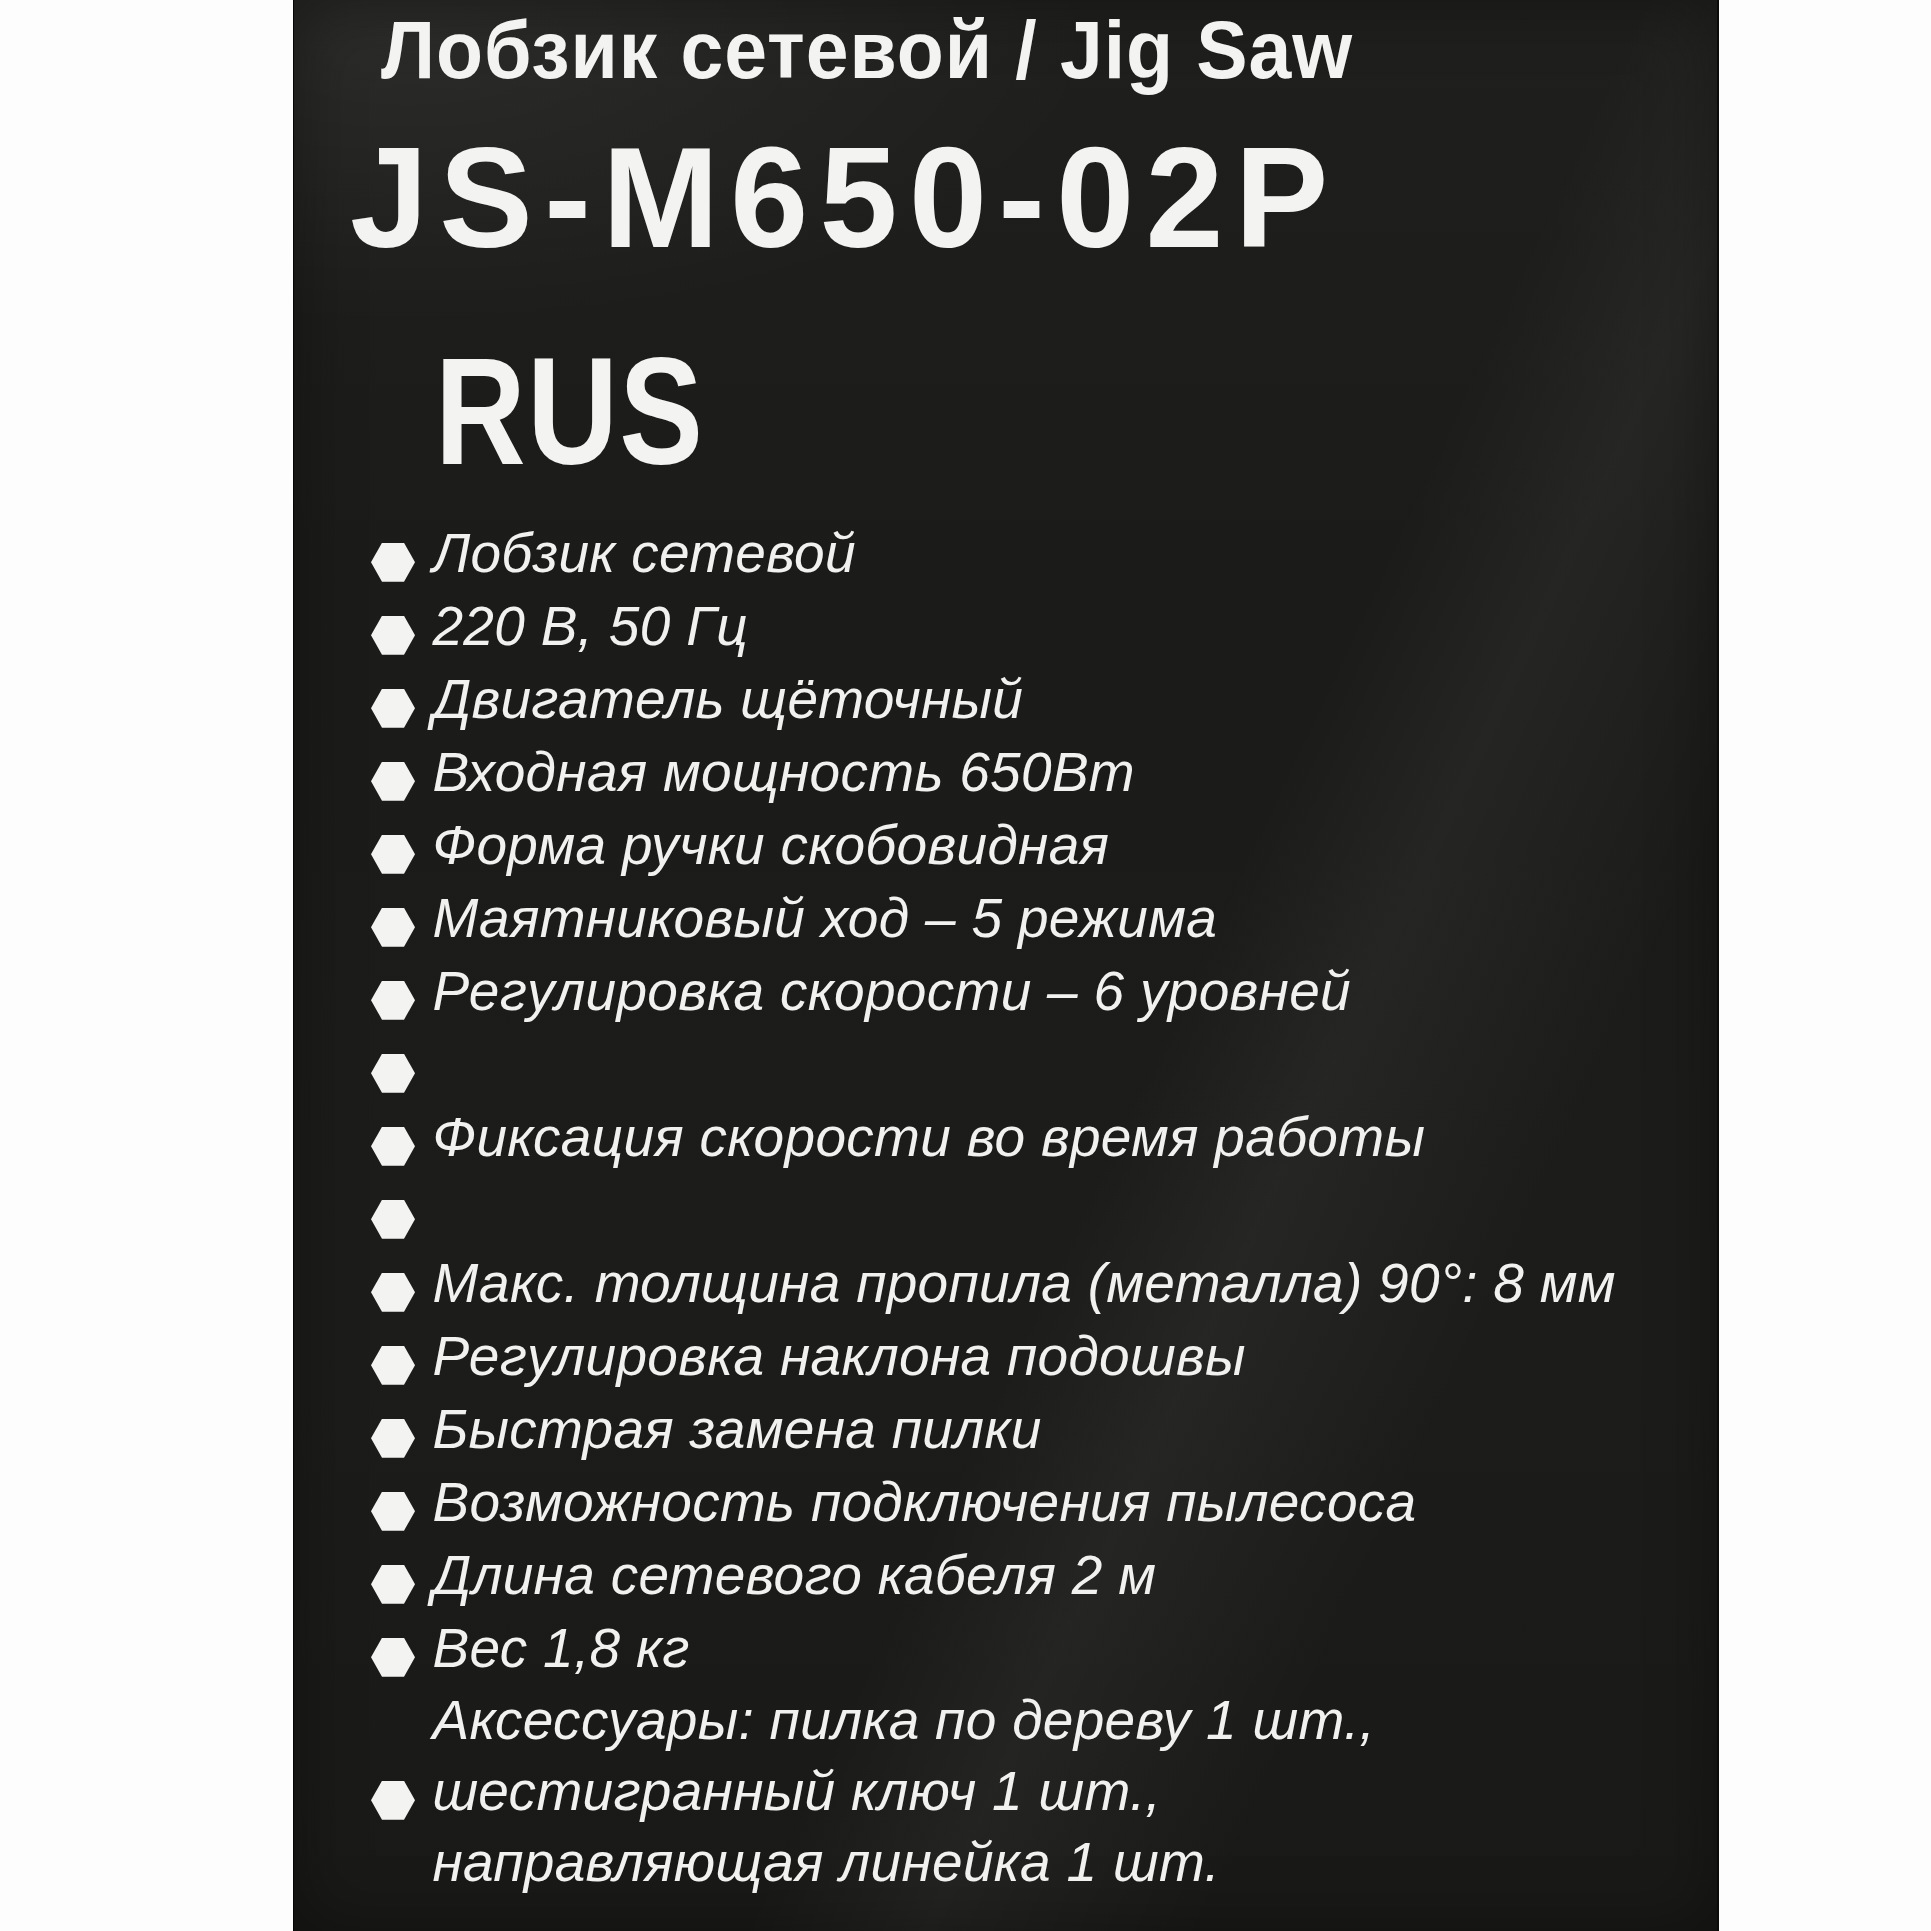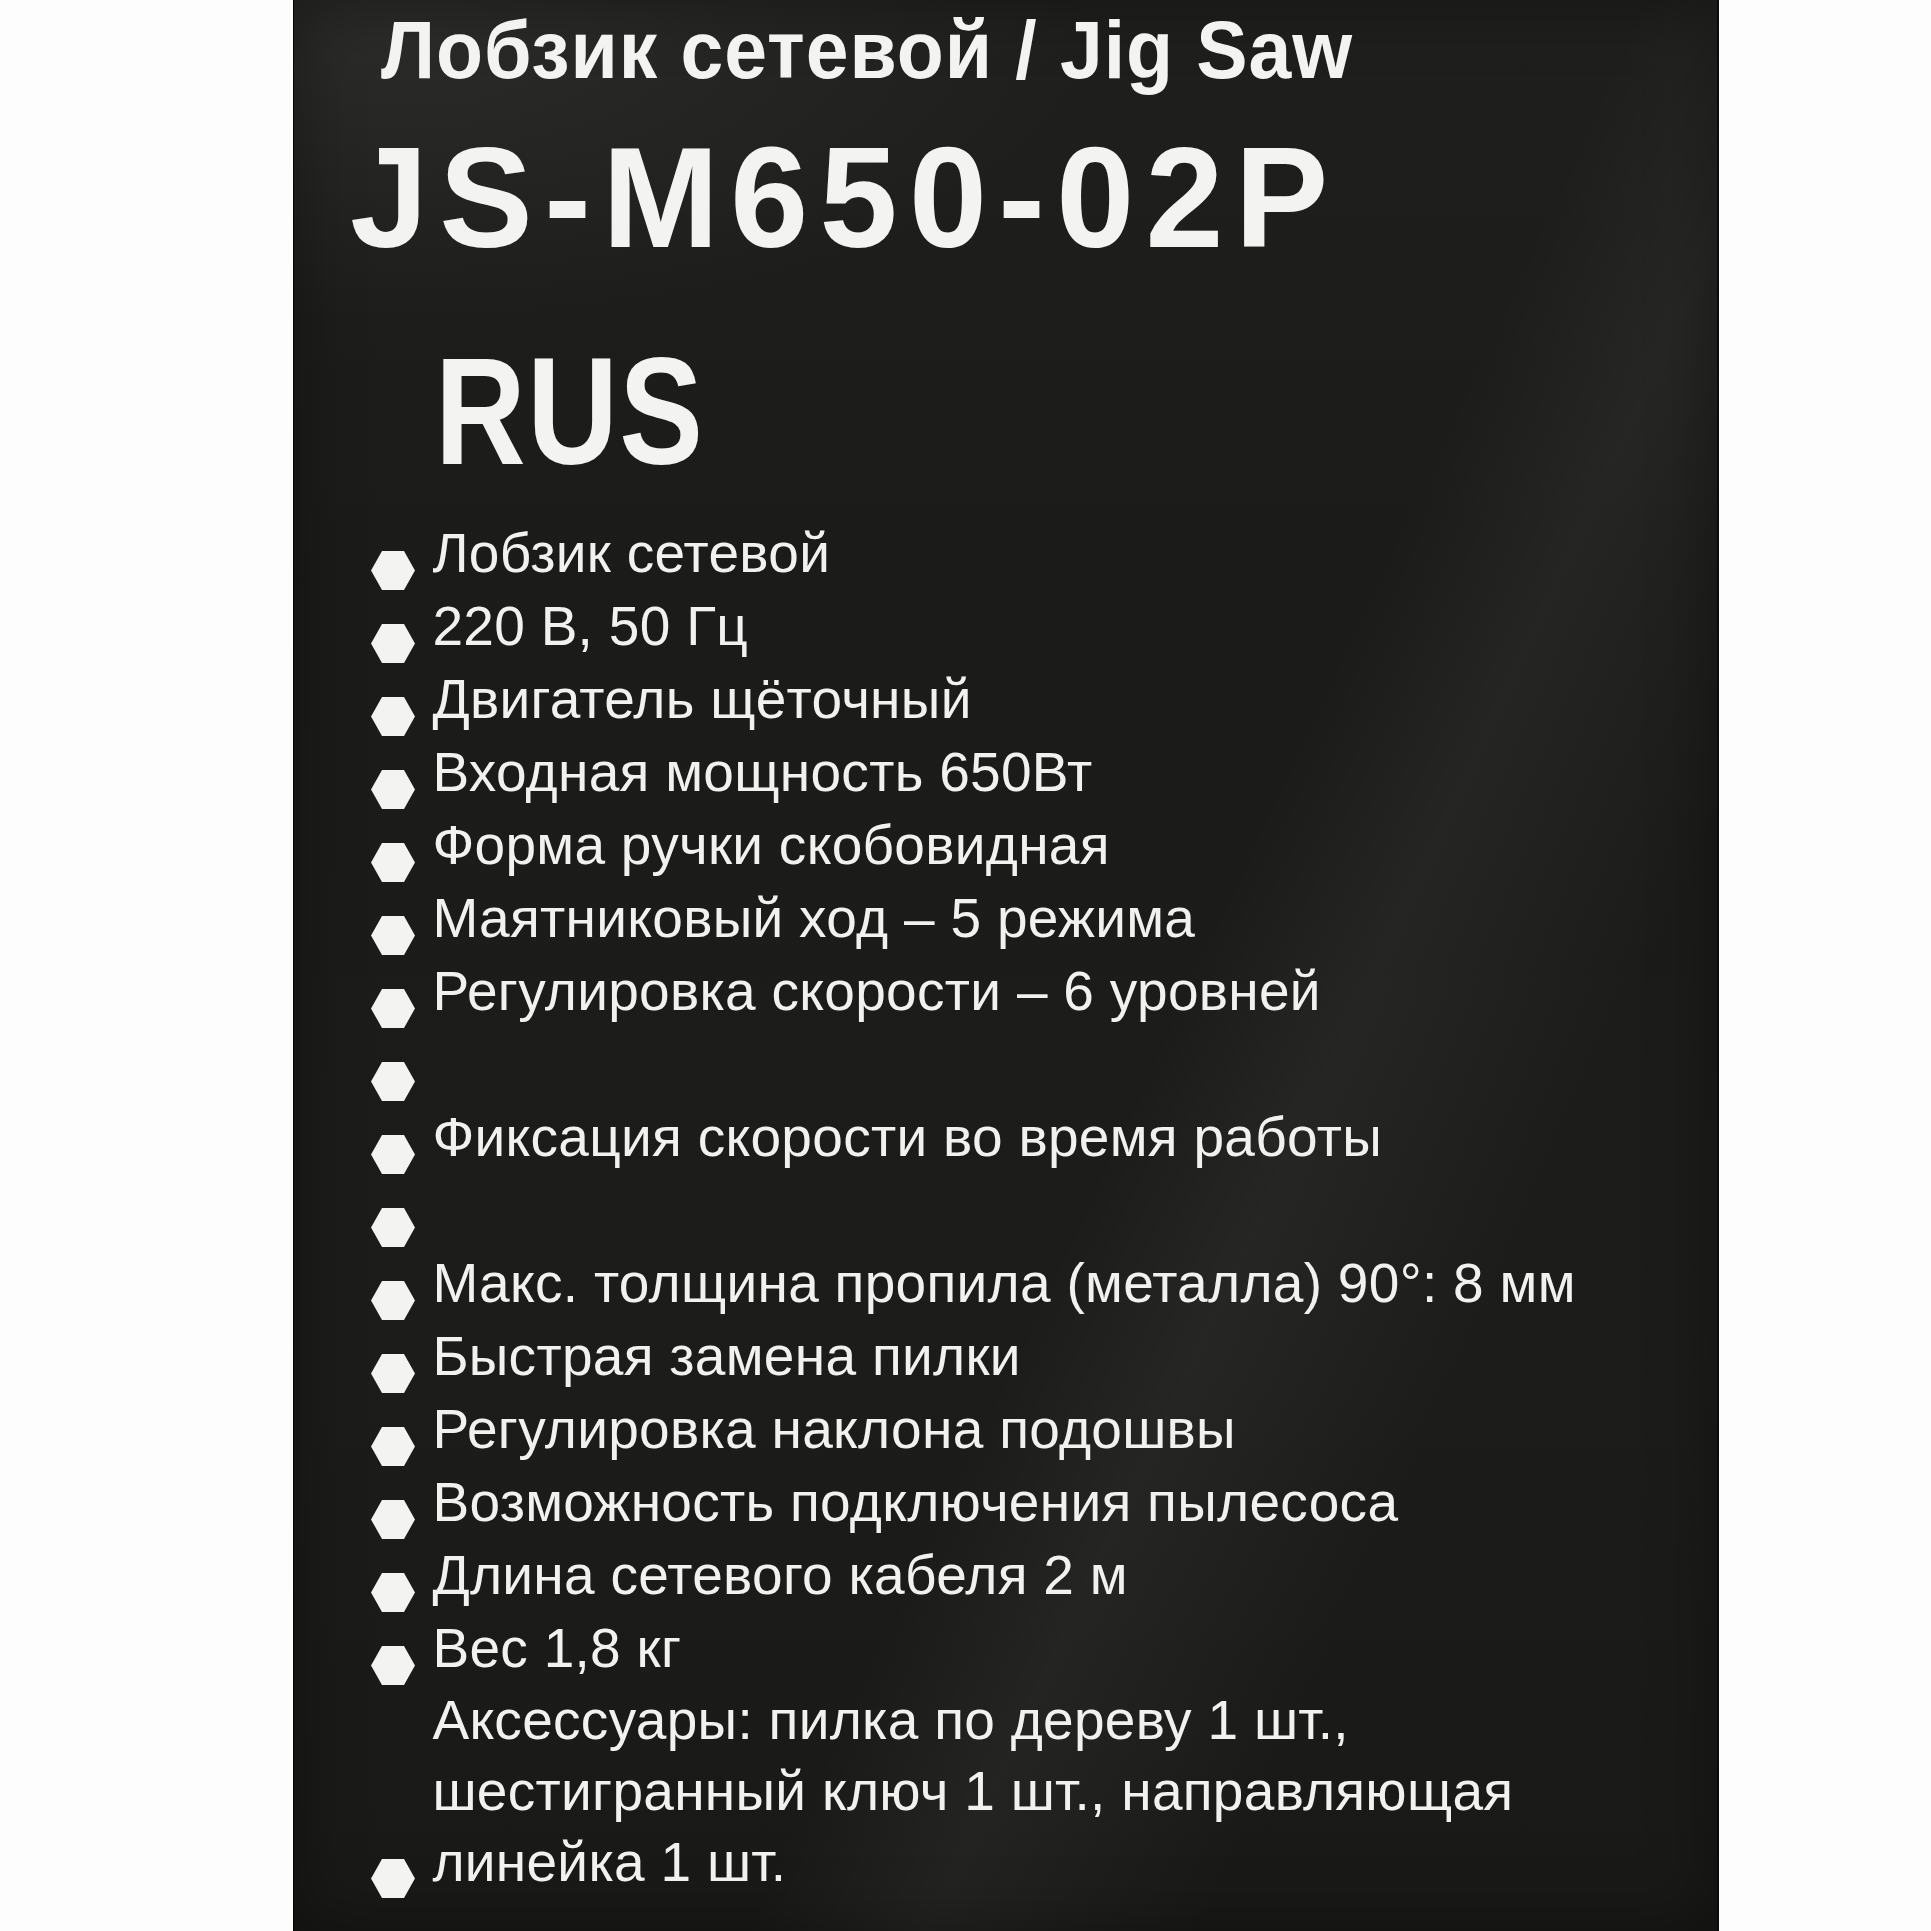--- a/index.html
+++ b/index.html
@@ -73,22 +73,23 @@
     position: absolute;
     left: 77px;
     top: 517px;
     margin: 0;
     padding: 0;
     list-style: none;
     width: 1313px;
   }
   .specs li {
     display: flex;
-    align-items: flex-end;
+    align-items: center;
     height: 73px;
+    font-style: italic;
   }
   .specs li.wrap {
     height: auto;
   }
   .hex {
     flex: none;
     width: 44px;
     height: 39px;
     margin-top: 17.4px;
     margin-right: 17.4px;
@@ -154,25 +155,25 @@
     </li>
     <li>
       <span class="hex"></span>
     </li>
     <li>
       <span class="hex"></span>
       <span class="txt">Макс. толщина пропила (металла) 90°: 8 мм</span>
     </li>
     <li>
       <span class="hex"></span>
-      <span class="txt">Быстрая замена пилки</span>
+      <span class="txt">Регулировка наклона подошвы</span>
     </li>
     <li>
       <span class="hex"></span>
-      <span class="txt">Регулировка наклона подошвы</span>
+      <span class="txt">Быстрая замена пилки</span>
     </li>
     <li>
       <span class="hex"></span>
       <span class="txt">Возможность подключения пылесоса</span>
     </li>
     <li>
       <span class="hex"></span>
       <span class="txt">Длина сетевого кабеля 2 м</span>
     </li>
     <li>

